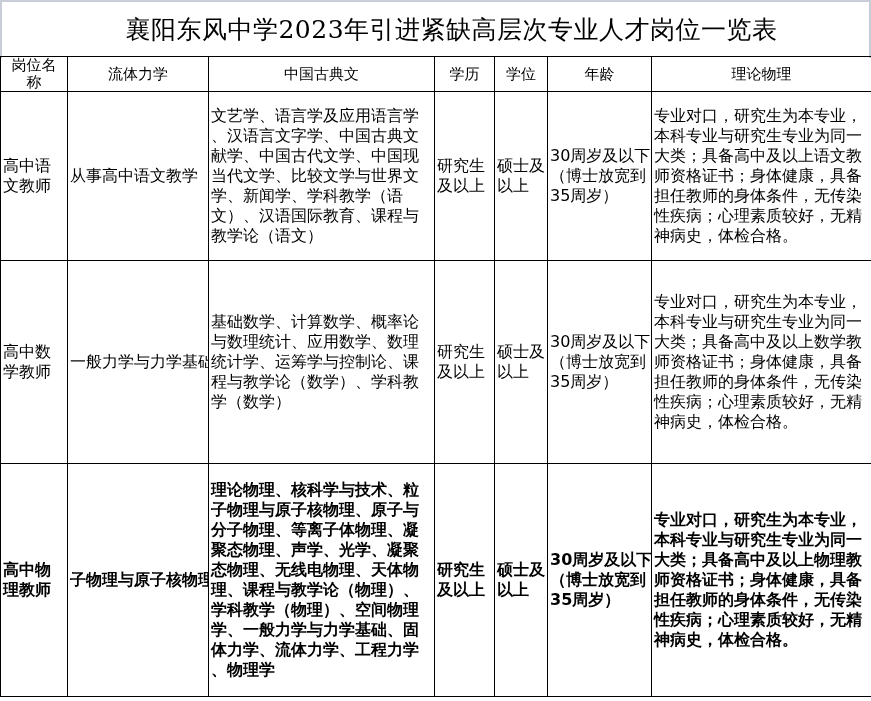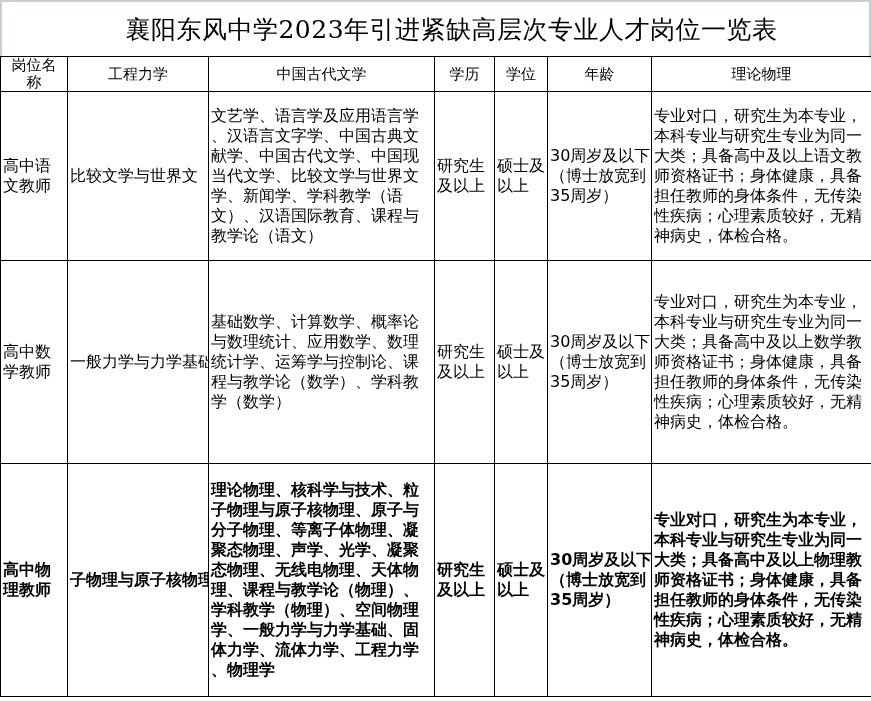--- a/index.html
+++ b/index.html
@@ -84,33 +84,33 @@
     <col style="width:226px">
     <col style="width:60px">
     <col style="width:53px">
     <col style="width:104px">
     <col style="width:220px">
   </colgroup>
   <thead>
     <tr>
       <th>岗位名
 称</th>
-      <th>工程力学</th>
-      <th>中国古代文学</th>
+      <th>流体力学</th>
+      <th>中国古典文</th>
       <th>学历</th>
       <th>学位</th>
       <th>年龄</th>
       <th>理论物理</th>
     </tr>
   </thead>
   <tbody>
     <tr class="row-1">
       <td>高中语
 文教师</td>
-      <td>比较文学与世界文</td>
+      <td>从事高中语文教学</td>
       <td>文艺学、语言学及应用语言学
 、汉语言文字学、中国古典文
 献学、中国古代文学、中国现
 当代文学、比较文学与世界文
 学、新闻学、学科教学（语
 文）、汉语国际教育、课程与
 教学论（语文）</td>
       <td>研究生
 及以上</td>
       <td class="center">硕士及

